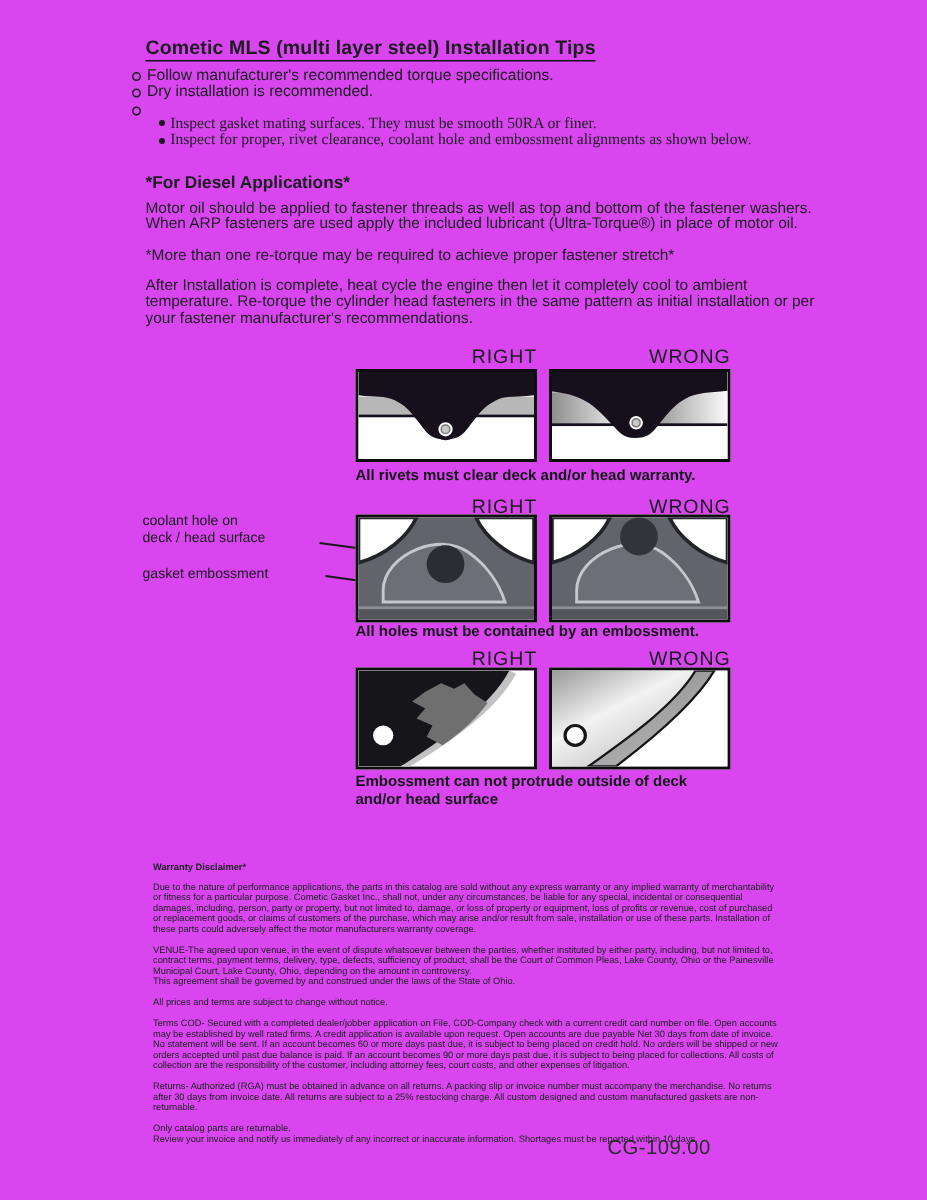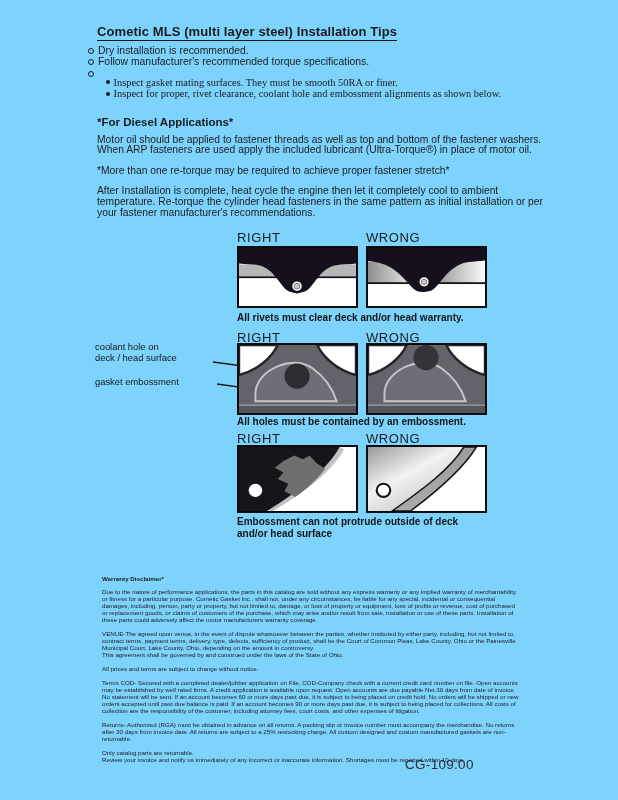--- a/index.html
+++ b/index.html
@@ -1,17 +1,17 @@
 <!DOCTYPE html>
 <html><head>
 <meta charset="utf-8">
 <style>
   html,body { margin:0; padding:0; background:#ffffff; }
   .page {
-    position:relative; width:618px; height:800px; background:#7dd3fc;
+    position:relative; width:618px; height:800px; background:#d946ef;
     font-family:"Liberation Sans", sans-serif; color:#1b1b1f; overflow:hidden;
   }
   .title {
     position:absolute; left:97px; top:24px; margin:0;
     font-size:13px; font-weight:bold; letter-spacing:0.1px;
     border-bottom:1.6px solid #15151a; padding-bottom:1px; display:inline-block;
   }
   .tips { position:absolute; left:88px; top:45px; width:470px; font-size:10.4px; line-height:11.4px; }
   .tip-row { display:flex; align-items:flex-start; }
   .tip-row.sub { margin-left:18px;font-family:Liberation Serif, serif; }
@@ -20,21 +20,21 @@
     margin:3px 4px 0 0; flex:0 0 auto;
   }
   .dot-f {
     width:4px; height:4px; background:#1b1b1f; border-radius:50%;
     margin:3.5px 3.5px 0 0; flex:0 0 auto;
   }
   .diesel { position:absolute; left:97px; top:117px; width:455px; font-size:10.3px; line-height:10.6px; }
   .diesel h2 { margin:0 0 7px 0; font-size:11.5px; font-weight:bold; }
   .diesel p { margin:0 0 10px 0; }
   .fig-label {
-    position:absolute; width:121px; text-align:left;
+    position:absolute; width:121px; text-align:right;
     font-size:13px; font-weight:500; letter-spacing:0.6px; color:#1a1a1e;
   }
   .panel {
     position:absolute; width:121px; border:2px solid #0c0c0c;
     background:#fff; box-sizing:border-box;
   }
   .panel svg { display:block; width:117px; }
   .caption {
     position:absolute; left:237px; width:270px;
     font-size:10px; font-weight:600; line-height:11.5px; color:#141418;
@@ -53,25 +53,25 @@
 </head>
 <body>
 
 <div class="page">
 
   <h1 class="title">Cometic MLS (multi layer steel) Installation Tips</h1>
 
   <div class="tips">
     <div class="tip-row">
       <span class="dot-o"></span>
-      <span>Dry installation is recommended.</span>
+      <span>Follow manufacturer's recommended torque specifications.</span>
     </div>
     <div class="tip-row">
       <span class="dot-o"></span>
-      <span>Follow manufacturer's recommended torque specifications.</span>
+      <span>Dry installation is recommended.</span>
     </div>
     <div class="tip-row">
       <span class="dot-o"></span>
     </div>
     <div class="tip-row sub">
       <span class="dot-f"></span>
       <span>Inspect gasket mating surfaces.  They must be smooth 50RA or finer.</span>
     </div>
     <div class="tip-row sub">
       <span class="dot-f"></span>

